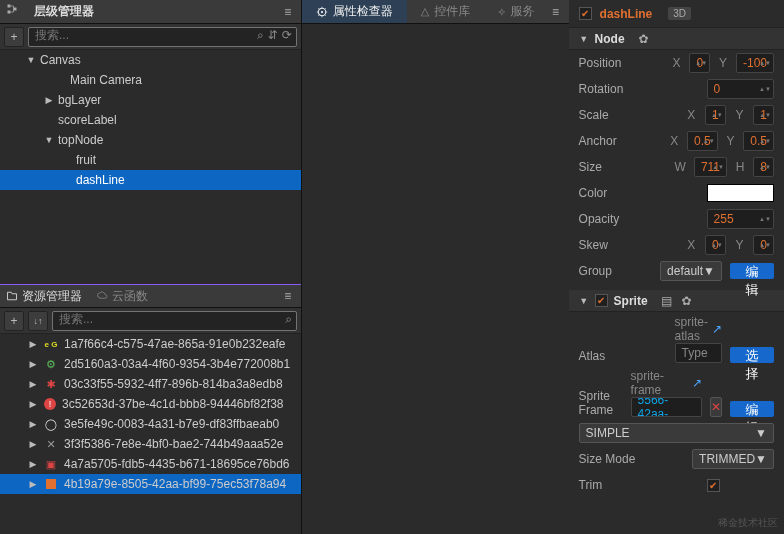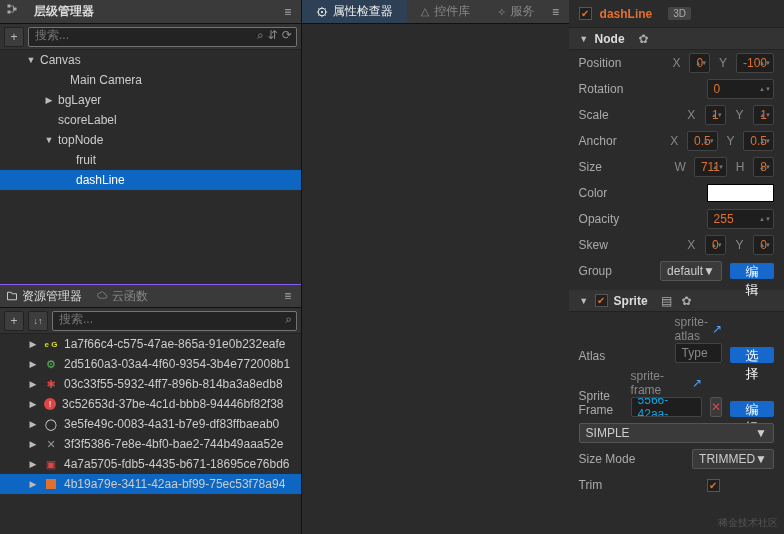--- a/index.html
+++ b/index.html
@@ -189,21 +189,21 @@
       <div class="asset-row">
         <span class="tri">▶</span>
         <span class="asset-ico ico-gift">▣</span>
         <span>4a7a5705-fdb5-4435-b671-18695ce76bd6</span>
       </div>
       <div class="asset-row sel">
         <span class="tri">▶</span>
         <span class="asset-ico">
           <span class="ico-orange"></span>
         </span>
-        <span>4b19a79e-3411-42aa-bf99-75ec53f78a94</span>
+        <span>4b19a79e-8505-42aa-bf99-75ec53f78a94</span>
       </div>
     </div>
 </div>
 
 <div class="right-col">
   <div class="tab-strip">
     <div class="rtab active">
       <svg width="12" height="12" viewBox="0 0 16 16">
           <circle cx="8" cy="8" r="5" fill="none" stroke="#eee" stroke-width="1.4"></circle>
           <circle cx="8" cy="8" r="1.5" fill="#eee"></circle>

